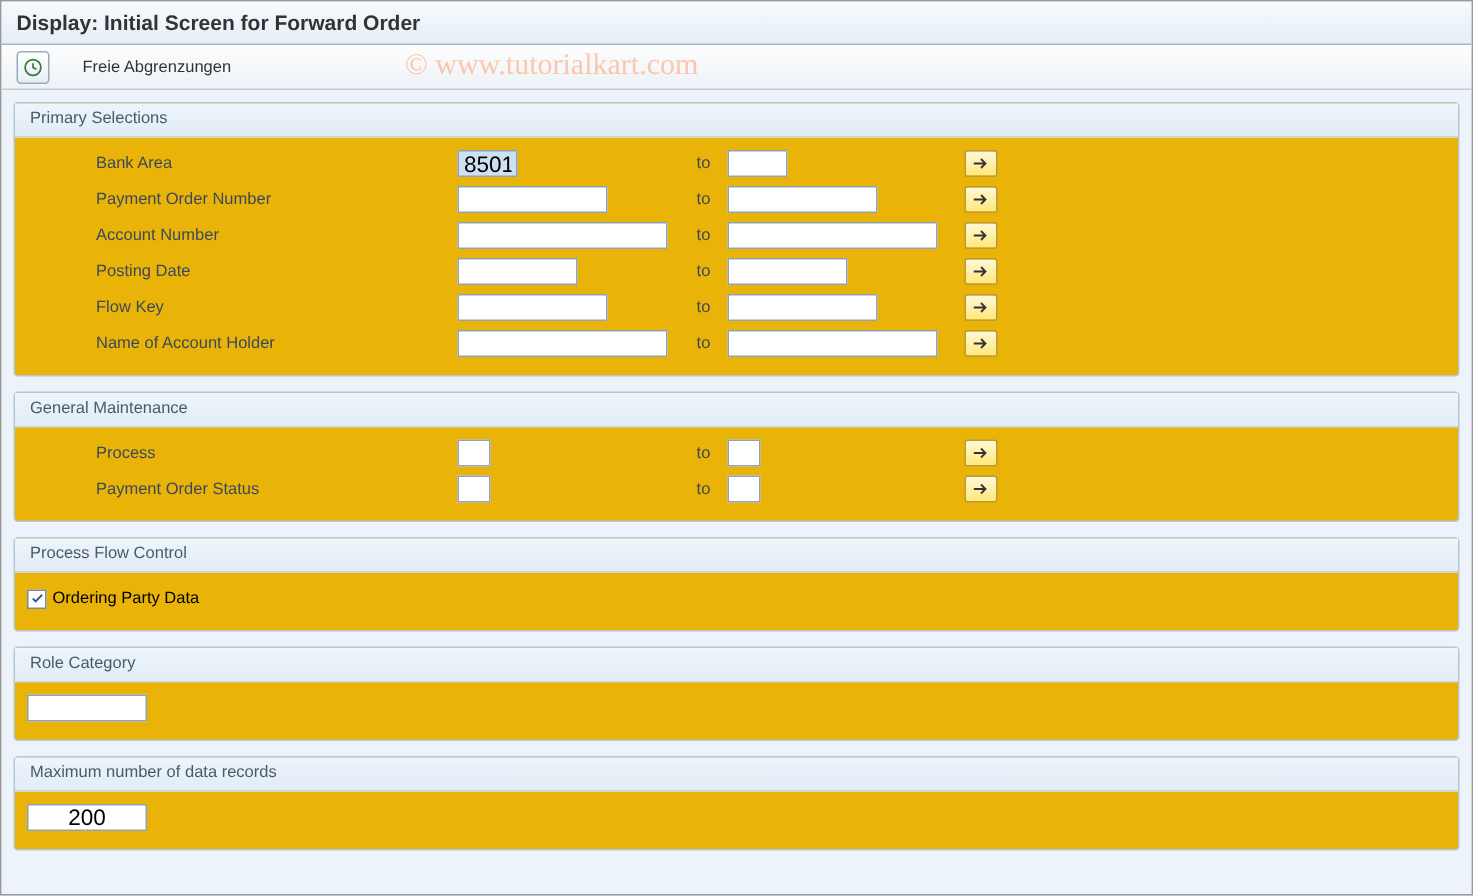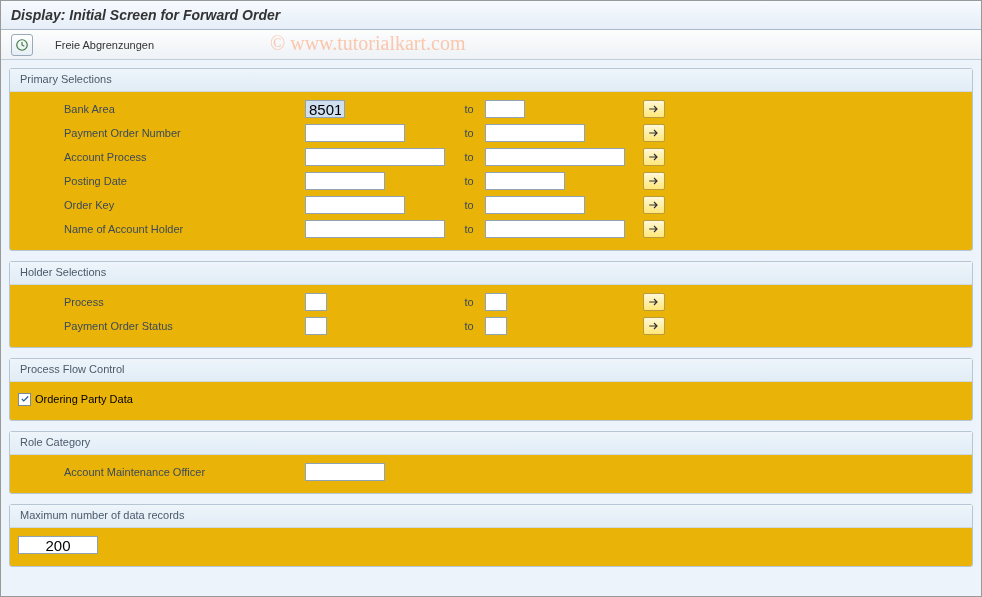--- a/index.html
+++ b/index.html
@@ -12,21 +12,20 @@
     overflow: hidden;
     border: 1px solid #999;
   }
   .title-bar {
     background: linear-gradient(#f7faff, #e6eef7);
     border-bottom: 1px solid #a8b8c8;
     padding: 6px 10px;
   }
   .title-bar h1 {
     font-size: 14px;
-    font-style: italic;
     font-weight: bold;
     color: #333;
   }
   .toolbar {
     background: linear-gradient(#fdfdfd, #eef2f6);
     border-bottom: 1px solid #c3cdd6;
     padding: 4px 10px;
     display: flex;
     align-items: center;
     gap: 6px;
@@ -165,21 +164,21 @@
       <span class="to">to</span>
       <span style="width:140px;display:inline-block"><input class="fld w100" value="" style=""></span>
       <div class="multi-btn">
           <svg viewBox="0 0 20 16">
             <path d="M2 8h12M10 3l5 5-5 5" stroke="#333" stroke-width="2" fill="none"></path>
           </svg>
         </div>
     </div>
 
     <div class="row">
-      <span class="lbl">Account Process</span>
+      <span class="lbl">Account Number</span>
       <span style="width:140px;display:inline-block"><input class="fld w140" value="" style=""></span>
       <span class="to">to</span>
       <span style="width:140px;display:inline-block"><input class="fld w140" value="" style=""></span>
       <div class="multi-btn">
           <svg viewBox="0 0 20 16">
             <path d="M2 8h12M10 3l5 5-5 5" stroke="#333" stroke-width="2" fill="none"></path>
           </svg>
         </div>
     </div>
 
@@ -189,21 +188,21 @@
       <span class="to">to</span>
       <span style="width:140px;display:inline-block"><input class="fld w80" value="" style=""></span>
       <div class="multi-btn">
           <svg viewBox="0 0 20 16">
             <path d="M2 8h12M10 3l5 5-5 5" stroke="#333" stroke-width="2" fill="none"></path>
           </svg>
         </div>
     </div>
 
     <div class="row">
-      <span class="lbl">Order Key</span>
+      <span class="lbl">Flow Key</span>
       <span style="width:140px;display:inline-block"><input class="fld w100" value="" style=""></span>
       <span class="to">to</span>
       <span style="width:140px;display:inline-block"><input class="fld w100" value="" style=""></span>
       <div class="multi-btn">
           <svg viewBox="0 0 20 16">
             <path d="M2 8h12M10 3l5 5-5 5" stroke="#333" stroke-width="2" fill="none"></path>
           </svg>
         </div>
     </div>
 
@@ -214,21 +213,21 @@
       <span style="width:140px;display:inline-block"><input class="fld w140" value="" style=""></span>
       <div class="multi-btn">
           <svg viewBox="0 0 20 16">
             <path d="M2 8h12M10 3l5 5-5 5" stroke="#333" stroke-width="2" fill="none"></path>
           </svg>
         </div>
     </div>
   </div>
 
   <div class="group">
-    <div class="group-title">Holder Selections</div>
+    <div class="group-title">General Maintenance</div>
 
     <div class="row">
       <span class="lbl">Process</span>
       <span style="width:140px;display:inline-block"><input class="fld w20" value="" style=""></span>
       <span class="to">to</span>
       <span style="width:140px;display:inline-block"><input class="fld w20" value="" style=""></span>
       <div class="multi-btn">
           <svg viewBox="0 0 20 16">
             <path d="M2 8h12M10 3l5 5-5 5" stroke="#333" stroke-width="2" fill="none"></path>
           </svg>
@@ -256,21 +255,20 @@
             <path d="M3 8l3 3 7-7" stroke="#2a5a9a" stroke-width="2" fill="none"></path>
           </svg>
       </span>
       <span>Ordering Party Data</span>
     </div>
   </div>
 
   <div class="group">
     <div class="group-title">Role Category</div>
     <div class="row">
-      <span class="lbl">Account Maintenance Officer</span>
       <input class="fld w80" value="" style="">
     </div>
   </div>
 
   <div class="group">
     <div class="group-title">Maximum number of data records</div>
     <div class="row">
       <input class="fld w80 num-right" value="200" style="">
     </div>
   </div>

